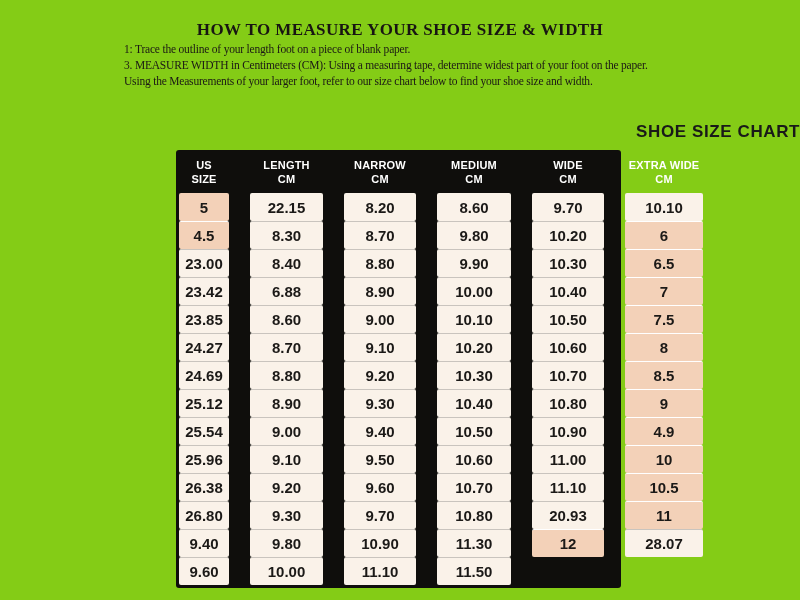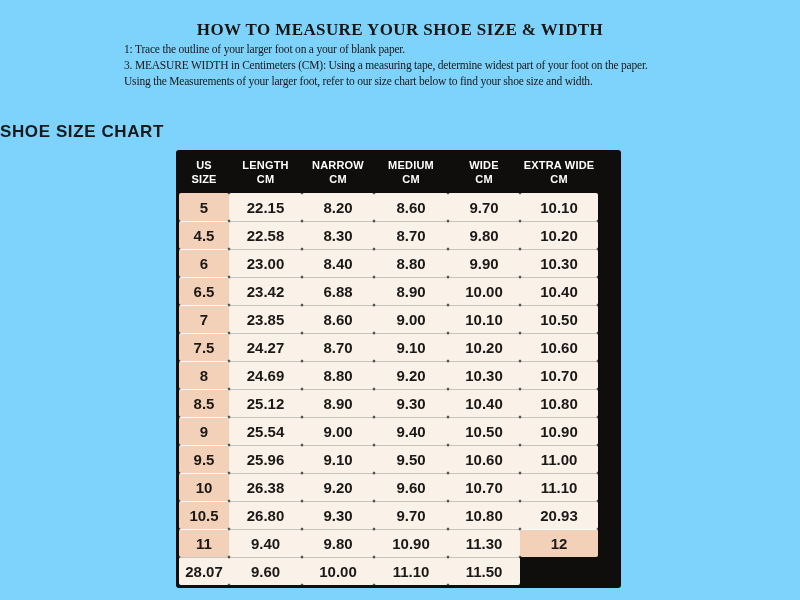--- a/index.html
+++ b/index.html
@@ -1,21 +1,21 @@
 <!DOCTYPE html>
 <html><head>
 <meta charset="utf-8">
 <style>
   * { margin: 0; padding: 0; box-sizing: border-box; }
   html, body { background: #ffffff; }
   .page {
     position: relative;
     width: 800px;
     height: 600px;
-    background: #7dd3fc;
+    background: #84cc16;
     overflow: hidden;
     font-family: "Liberation Serif", serif;
   }
   .title {
     position: absolute;
     top: 20px;
     left: 0;
     width: 100%;
     text-align: center;
     font-family: "Liberation Serif", serif;
@@ -34,42 +34,42 @@
     letter-spacing: -0.2px;
     line-height: 16px;
     color: #1b1815;
   }
   .instructions p { margin: 0; }
   .chart-heading {
     position: absolute;
     top: 122px;
     left: 0;
     width: 100%;
-    text-align: left;
+    text-align: right;
     font-family: "Liberation Sans", sans-serif;
     font-weight: 600;
     font-size: 17px;
     letter-spacing: 0.6px;
     color: #191919;
   }
   .table-wrap {
     position: absolute;
     left: 176px;
     top: 150px;
     width: 445px;
     height: 438px;
     background: #0f0e0c;
     border-radius: 3px;
     padding: 3px;
   }
   .grid {
     display: grid;
     grid-template-columns: 50px 73px 72px 74px 72px 78px;
     grid-template-rows: 40px repeat(14, 28px);
-    column-gap: 0;
+    column-gap: 21px;
     width: 100%;
     height: 100%;
   }
   .head {
     background: transparent;
     color: #ffffff;
     font-family: "Liberation Sans", sans-serif;
     font-weight: 700;
     font-size: 11px;
     letter-spacing: 0.2px;
@@ -95,21 +95,21 @@
   .first-row { border-top: none; }
 </style>
 </head>
 <body>
 
 <div class="page">
 
   <div class="title">HOW TO MEASURE YOUR SHOE SIZE &amp; WIDTH</div>
 
   <div class="instructions">
-    <p>1: Trace the outline of your larger foot on a your of blank paper.</p>
+    <p>1: Trace the outline of your length foot on a piece of blank paper.</p>
     <p>3. MEASURE WIDTH in Centimeters (CM): Using a measuring tape, determine widest part of your foot on the paper.</p>
     <p>Using the Measurements of your larger foot, refer to our size chart below to find your shoe size and width.</p>
   </div>
 
   <div class="chart-heading">SHOE SIZE CHART</div>
 
   <div class="table-wrap">
     <div class="grid">
       <div class="head">US
 SIZE</div>
@@ -124,21 +124,20 @@
       <div class="head">EXTRA WIDE
 CM</div>
 
     <div class="cell size-cell first-row">5</div>
         <div class="cell data-cell first-row">22.15</div>
         <div class="cell data-cell first-row">8.20</div>
         <div class="cell data-cell first-row">8.60</div>
         <div class="cell data-cell first-row">9.70</div>
         <div class="cell data-cell first-row">10.10</div>
         <div class="cell size-cell">4.5</div>
-        <div class="cell data-cell">22.58</div>
         <div class="cell data-cell">8.30</div>
         <div class="cell data-cell">8.70</div>
         <div class="cell data-cell">9.80</div>
         <div class="cell data-cell">10.20</div>
         <div class="cell size-cell">6</div>
         <div class="cell data-cell">23.00</div>
         <div class="cell data-cell">8.40</div>
         <div class="cell data-cell">8.80</div>
         <div class="cell data-cell">9.90</div>
         <div class="cell data-cell">10.30</div>
@@ -171,21 +170,21 @@
         <div class="cell data-cell">8.90</div>
         <div class="cell data-cell">9.30</div>
         <div class="cell data-cell">10.40</div>
         <div class="cell data-cell">10.80</div>
         <div class="cell size-cell">9</div>
         <div class="cell data-cell">25.54</div>
         <div class="cell data-cell">9.00</div>
         <div class="cell data-cell">9.40</div>
         <div class="cell data-cell">10.50</div>
         <div class="cell data-cell">10.90</div>
-        <div class="cell size-cell">9.5</div>
+        <div class="cell size-cell">4.9</div>
         <div class="cell data-cell">25.96</div>
         <div class="cell data-cell">9.10</div>
         <div class="cell data-cell">9.50</div>
         <div class="cell data-cell">10.60</div>
         <div class="cell data-cell">11.00</div>
         <div class="cell size-cell">10</div>
         <div class="cell data-cell">26.38</div>
         <div class="cell data-cell">9.20</div>
         <div class="cell data-cell">9.60</div>
         <div class="cell data-cell">10.70</div>

